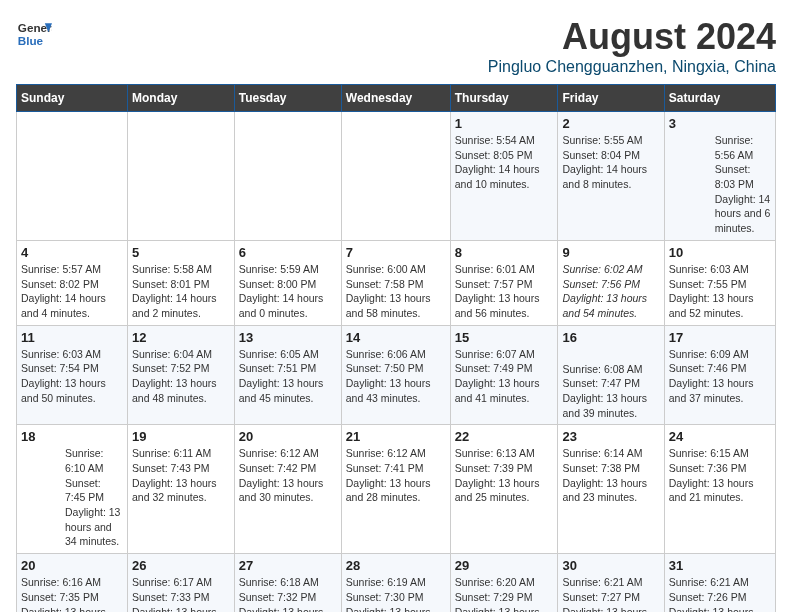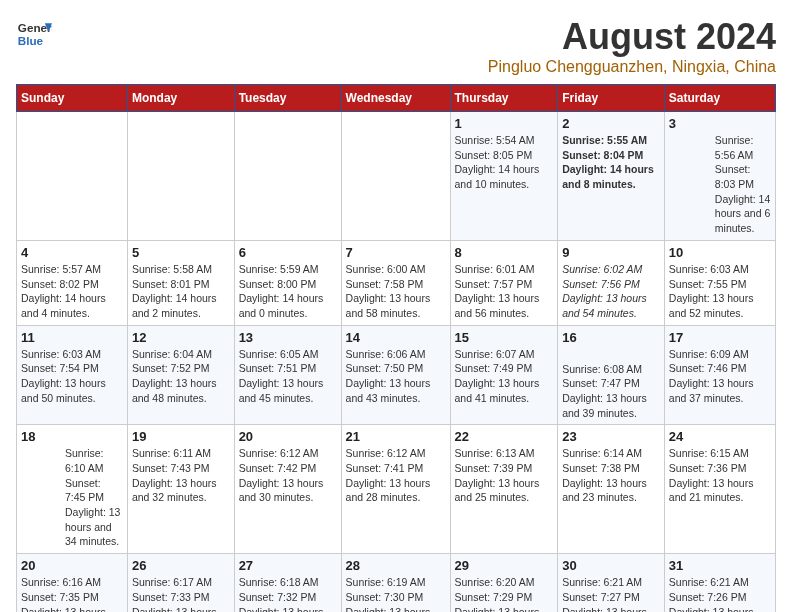--- a/index.html
+++ b/index.html
@@ -29,29 +29,29 @@
       text-align: right;
     }
     .main-title {
       font-size: 36px;
       font-weight: bold;
       color: #333;
       text-align: right;
     }
     .subtitle {
       font-size: 16px;
-      color: #a16207;
+      color: #0c4a6e;
     }
     table {
       width: 100%;
       border-collapse: collapse;
       font-size: 11px;
     }
     thead tr th {
-      background-color: #b91c1c;
+      background-color: #404040;
       color: #fff;
       padding: 6px 4px;
       text-align: left;
       font-size: 12px;
       border: 1px solid #1a5a9a;
     }
     tbody tr td {
       border: 1px solid #ccc;
       padding: 4px 4px;
       vertical-align: top;
@@ -113,21 +113,21 @@
         <td class="empty-cell"></td>
         <td class="empty-cell"></td>
         <td>
           <div class="day-number">1</div>
           <div class="day-info" style="white-space: pre-line;">Sunrise: 5:54 AM
 Sunset: 8:05 PM
 Daylight: 14 hours and 10 minutes.</div>
         </td>
         <td>
           <div class="day-number">2</div>
-          <div class="day-info" style="white-space: pre-line; font-weight: bold;">Sunrise: 5:55 AM
+          <div class="day-info" style="white-space: pre-line;">Sunrise: 5:55 AM
 Sunset: 8:04 PM
 Daylight: 14 hours and 8 minutes.</div>
         </td>
         <td>
           <div class="day-number">3</div>
           <div class="day-info" style="white-space: pre-line; margin-left: 46px;">Sunrise: 5:56 AM
 Sunset: 8:03 PM
 Daylight: 14 hours and 6 minutes.</div>
         </td>
       </tr>

